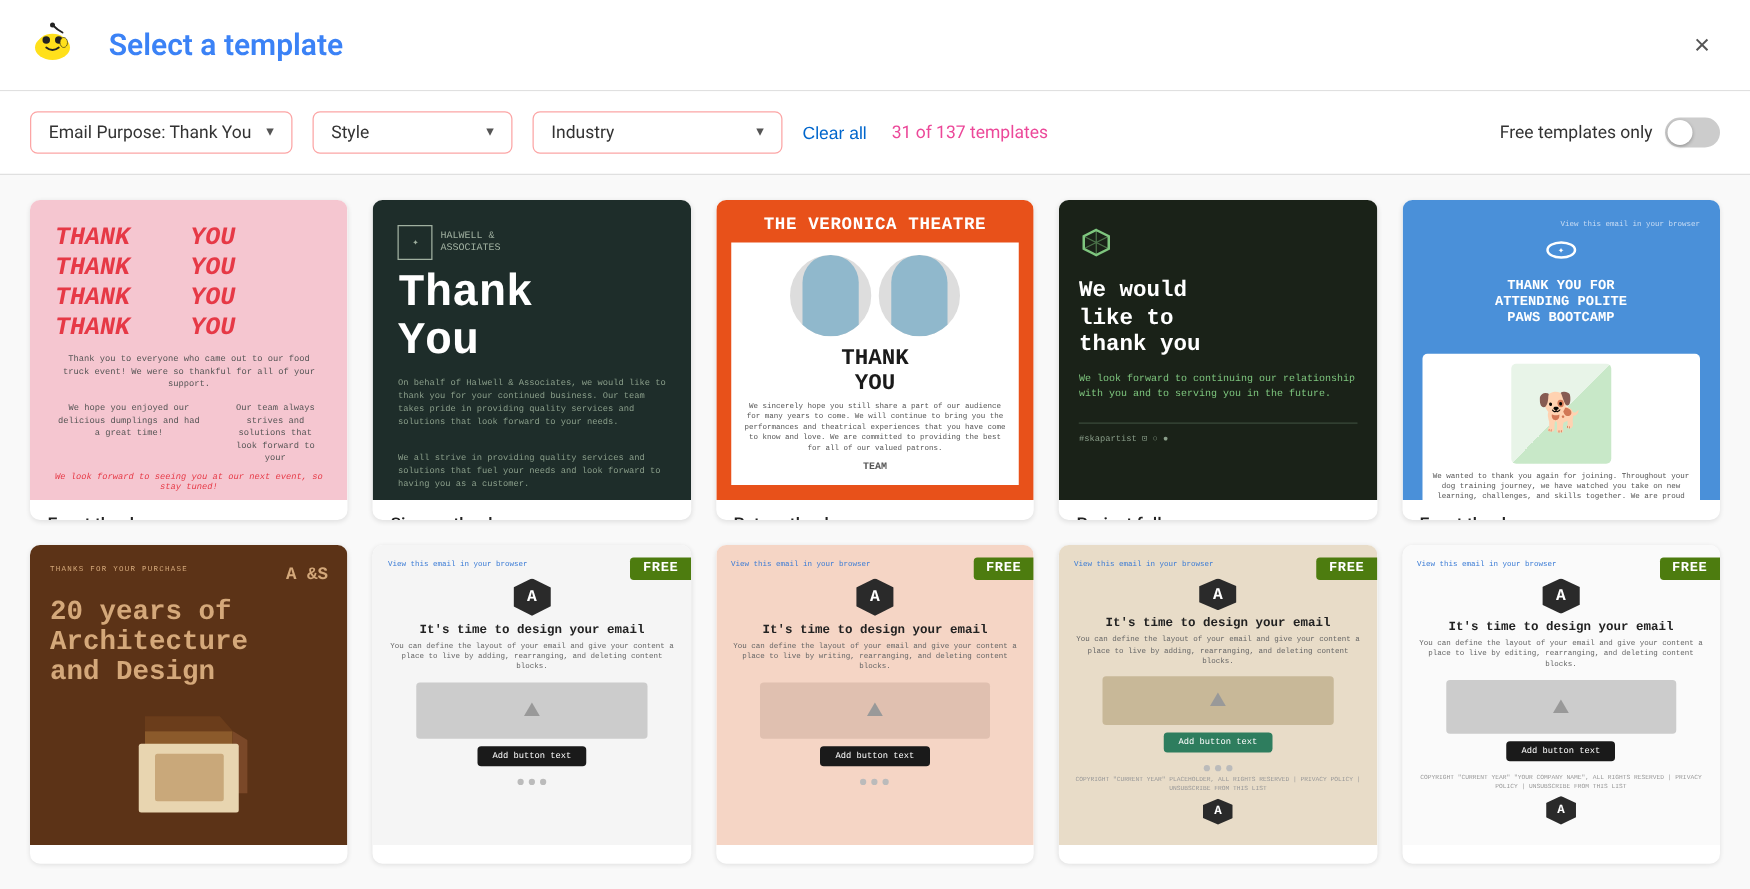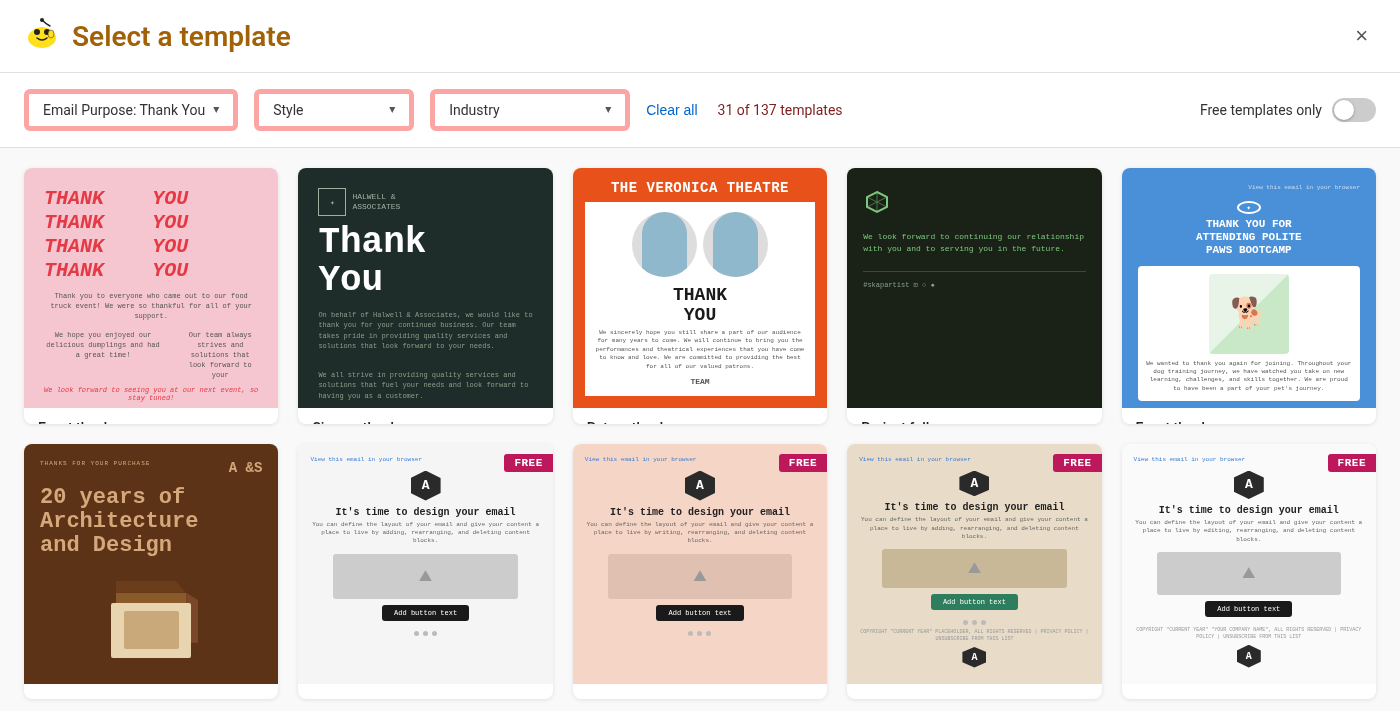--- a/index.html
+++ b/index.html
@@ -8,24 +8,25 @@
     
     .header {
       display: flex;
       align-items: center;
       padding: 16px 24px;
       background: #fff;
       border-bottom: 1px solid #e0e0e0;
       gap: 12px;
     }
     .header-title {
-      font-size: 28px;
+      font-size: 24px;
       font-weight: 600;
-      color: #a16207;
+      color: #3b82f6;
       flex: 1;
+      margin-left: 15px;
     }
     .close-btn {
       background: none;
       border: none;
       cursor: pointer;
       font-size: 22px;
       color: #555;
       line-height: 1;
       padding: 4px 8px;
     }
@@ -35,21 +36,21 @@
       display: flex;
       align-items: center;
       padding: 16px 24px;
       background: #fff;
       gap: 16px;
       border-bottom: 1px solid #e0e0e0;
     }
     .filter-dropdown {
       display: flex;
       align-items: flex-start;
-      border: 5px solid #fca5a5;
+      border: 1px solid #fca5a5;
       border-radius: 6px;
       padding: 8px 14px;
       background: #fff;
       cursor: pointer;
       font-size: 14px;
       color: #333;
       gap: 8px;
       white-space: nowrap;
     }
     .filter-dropdown .chevron { font-size: 12px; color: #555; margin-left: auto; }
@@ -63,21 +64,21 @@
       cursor: pointer;
       color: #0066cc;
       font-size: 14px;
       font-weight: 500;
       text-decoration: none;
       padding: 0;
     }
 
     .template-count {
       font-size: 14px;
-      color: #7f1d1d;
+      color: #ec4899;
       margin-left: 4px;
     }
 
     .free-toggle-area {
       margin-left: auto;
       display: flex;
       align-items: center;
       gap: 10px;
     }
     .free-toggle-label {
@@ -138,21 +139,21 @@
       font-size: 14px;
       color: #222;
       font-weight: 500;
     }
 
     
     .free-badge {
       position: absolute;
       top: 10px;
       right: 0;
-      background: #be185d;
+      background: #4d7c0f;
       color: #fff;
       font-size: 11px;
       font-weight: 700;
       padding: 3px 10px;
       border-radius: 3px 0 0 3px;
       letter-spacing: 0.5px;
     }
 
     
     .tmpl1-bg {
@@ -372,21 +373,21 @@
       font-size: 8px; color: #fff;
       margin: 4px auto;
     }
     .tmpl5-heading {
       font-size: 11px;
       font-weight: 900;
       color: #fff;
       text-align: center;
       text-transform: uppercase;
       line-height: 1.2;
-      margin: 0 0;
+      margin: 12px 0;
     }
     .tmpl5-white-box {
       background: #fff;
       border-radius: 4px;
       margin-top: 8px;
       flex: 1;
       padding: 8px;
       display: flex;
       flex-direction: column;
       align-items: center;
@@ -645,20 +646,21 @@
 
   <div class="template-card">
     <div class="template-preview">
       <div class="tmpl4-bg">
         <div style="margin-bottom:10px;">
           <svg width="28" height="28" viewBox="0 0 28 28">
             <path d="M14 4 L24 9 L24 19 L14 24 L4 19 L4 9 Z" fill="none" stroke="#7ec67e" stroke-width="2"></path>
             <path d="M14 4 L14 24 M4 9 L24 19 M24 9 L4 19" stroke="#7ec67e" stroke-width="1" opacity="0.5"></path>
           </svg>
         </div>
+        <div class="tmpl4-heading">We would<br>like to<br>thank you</div>
         <div class="tmpl4-green">We look forward to continuing our relationship with you and to serving you in the future.</div>
         <hr class="tmpl4-divider">
         <div class="tmpl4-body">#skapartist ⊡ ○ ●</div>
 
       </div>
     </div>
     <div class="template-label">Project follow-up</div>
   </div>
 
   <div class="template-card">

